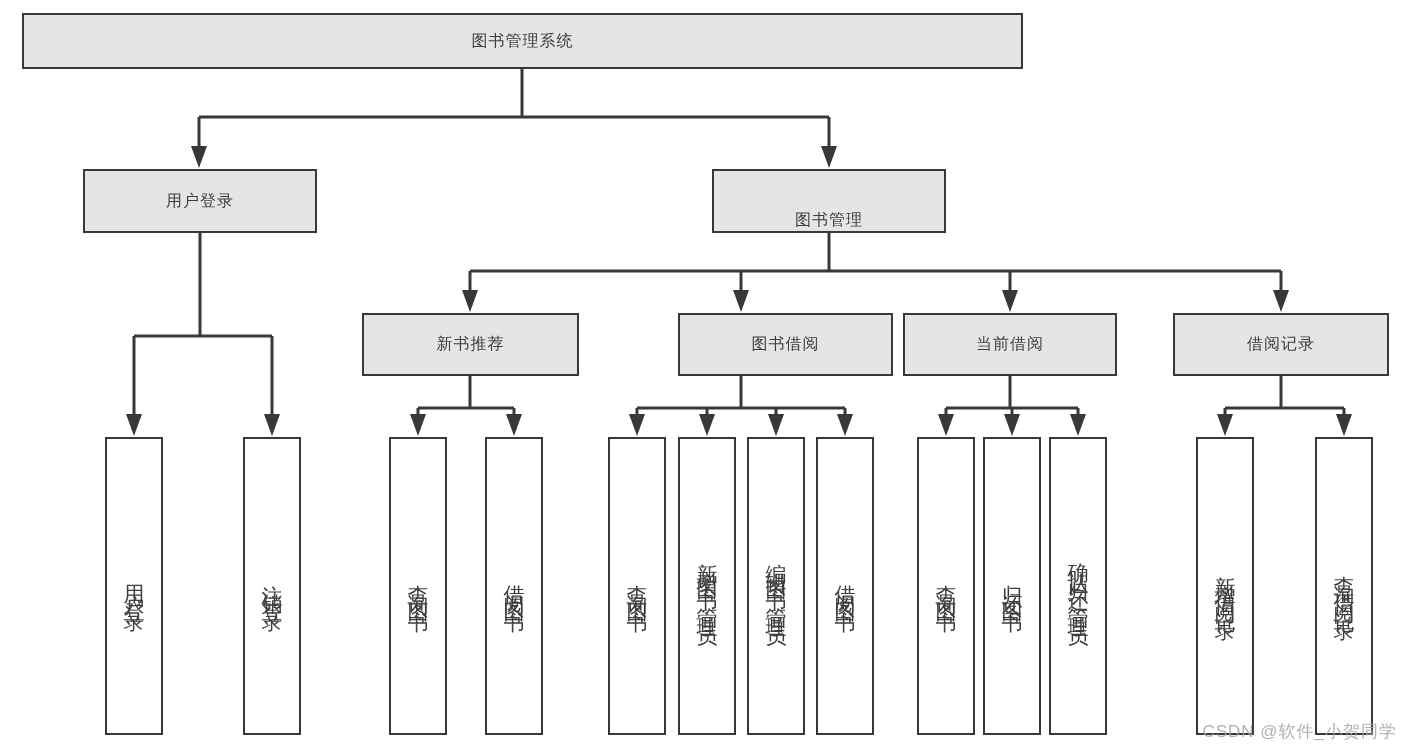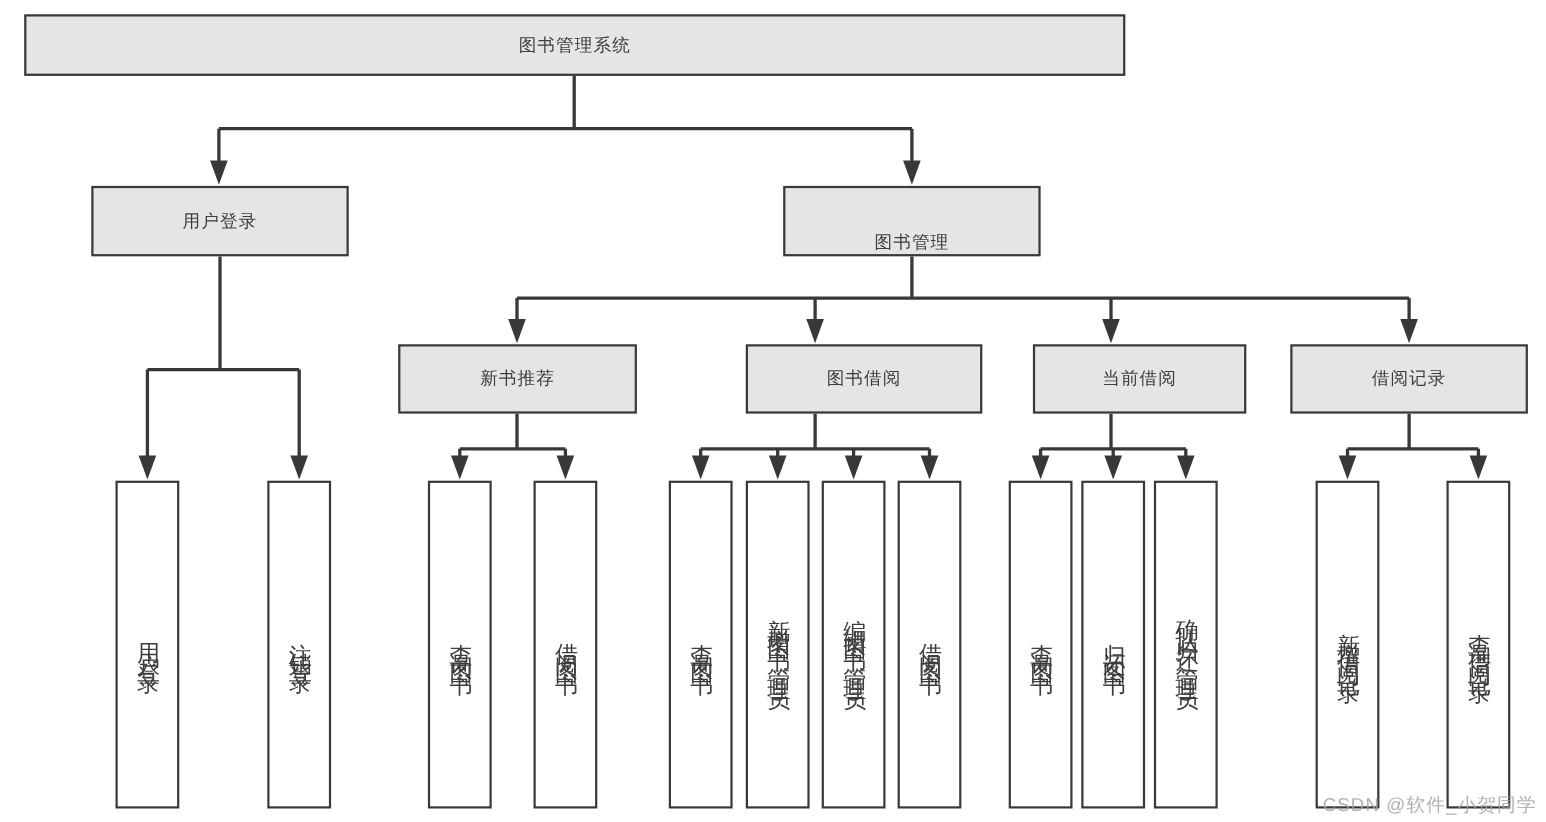--- a/index.html
+++ b/index.html
@@ -123,21 +123,21 @@
   <div class="hbox" style="left:712px; top:169px; width:234px; height:64px;align-items:flex-end;">
     <span>图书管理</span>
   </div>
 
   <div class="hbox" style="left:362px; top:313px; width:217px; height:63px;">
     <span>新书推荐</span>
   </div>
   <div class="hbox" style="left:634px; top:313px; width:215px; height:63px;margin-left:44px;">
     <span>图书借阅</span>
   </div>
-  <div class="hbox" style="left:939px; top:313px; width:194px; height:63px;">
+  <div class="hbox" style="left:903px; top:313px; width:214px; height:63px;">
     <span>当前借阅</span>
   </div>
   <div class="hbox" style="left:1173px; top:313px; width:216px; height:63px;">
     <span>借阅记录</span>
   </div>
 
   <div class="vbox" style="left:105px;">
     <span>用户登录</span>
   </div>
   <div class="vbox" style="left:243px;">

